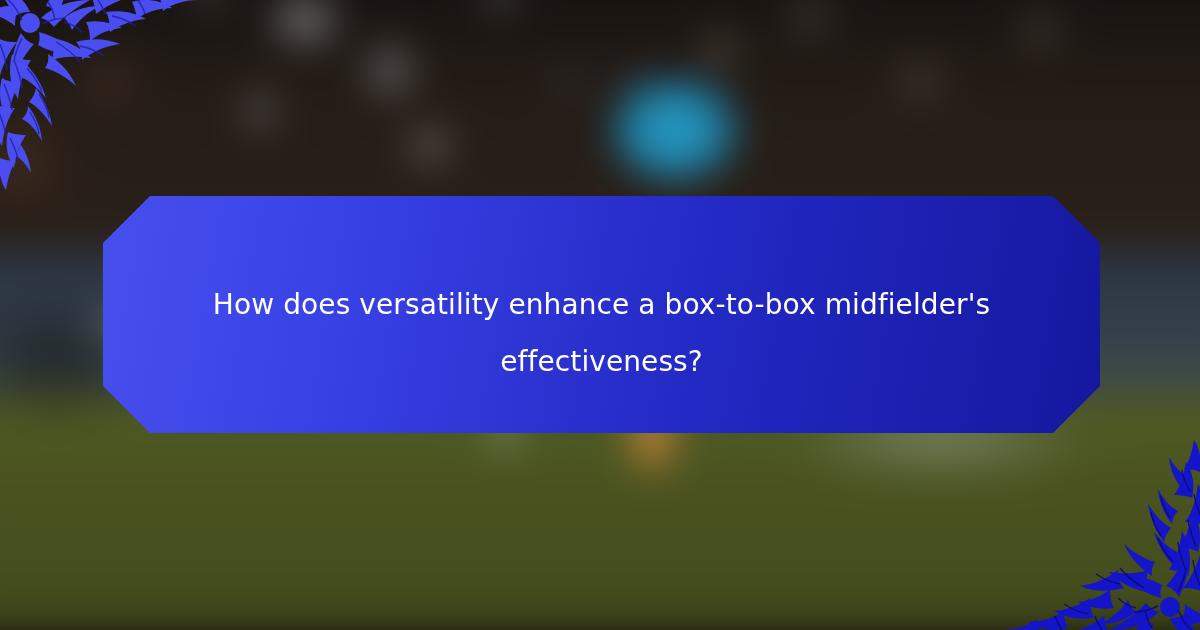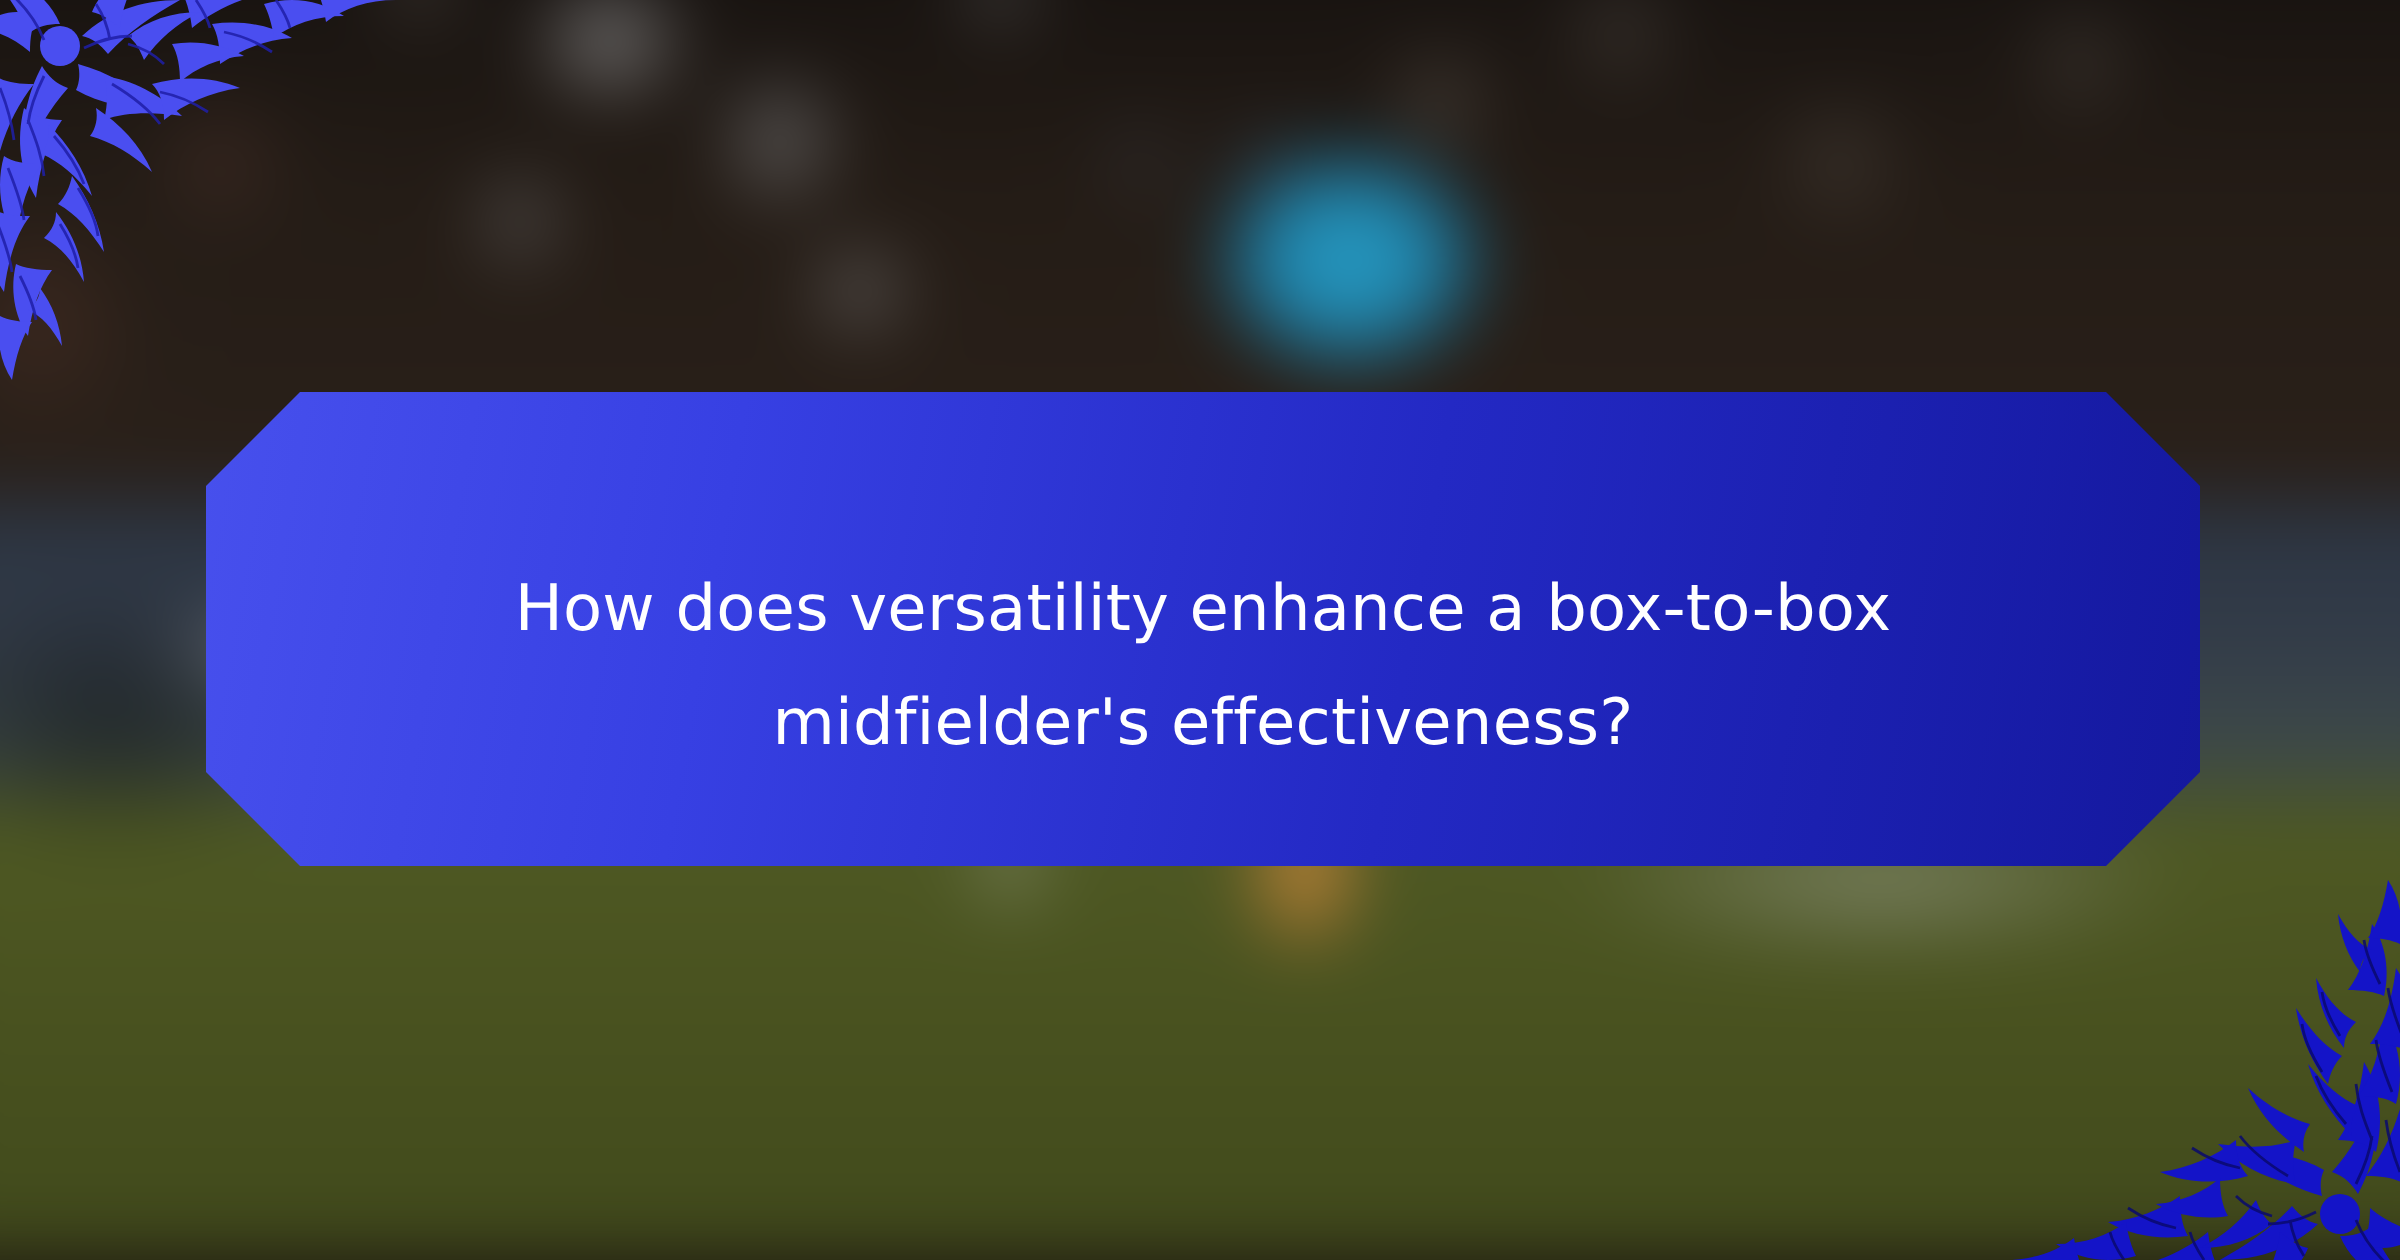--- a/index.html
+++ b/index.html
@@ -87,21 +87,21 @@
     position:absolute;
     left:103px; top:196px;
     width:997px; height:237px;
     background:linear-gradient(100deg,#4750ED 0%, #3740E3 26%, #2329C4 60%, #14189E 100%);
     clip-path:polygon(47px 0, calc(100% - 47px) 0, 100% 47px, 100% calc(100% - 47px),
                       calc(100% - 47px) 100%, 47px 100%, 0 calc(100% - 47px), 0 47px);
     display:flex; align-items:center; justify-content:center;
   }
   .banner-text{
     color:#ffffff;
-    font-size:32px;
+    font-size:28px;
     line-height:57px;
     font-weight:400;
     text-align:center;
     letter-spacing:.1px;
     max-width:780px;
     text-rendering:optimizeLegibility;
     margin-top:36px;
   }
 </style>
 </head>

